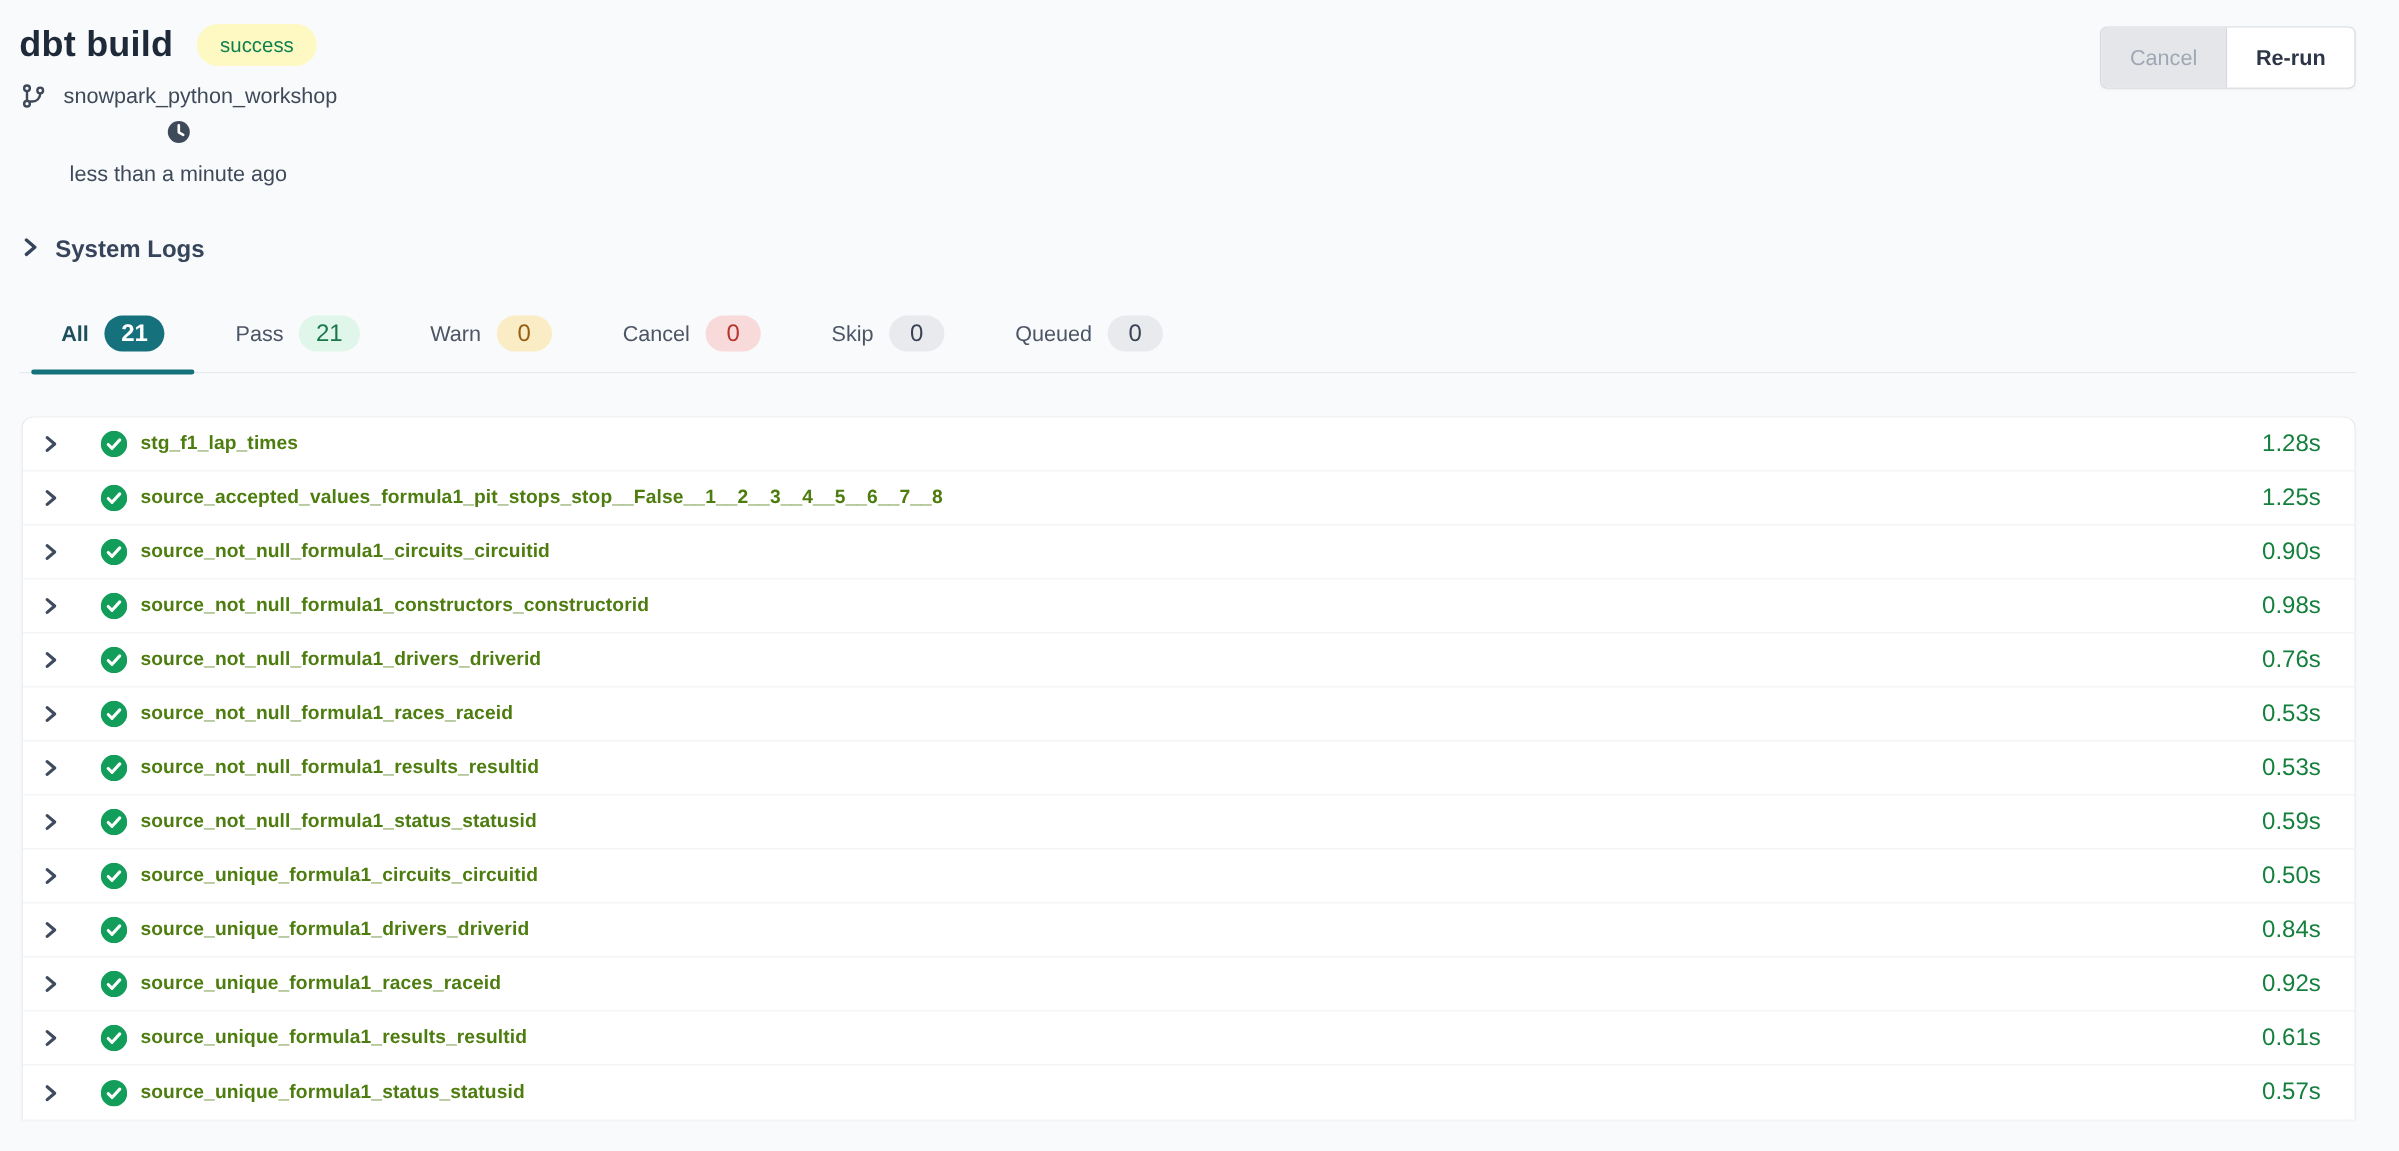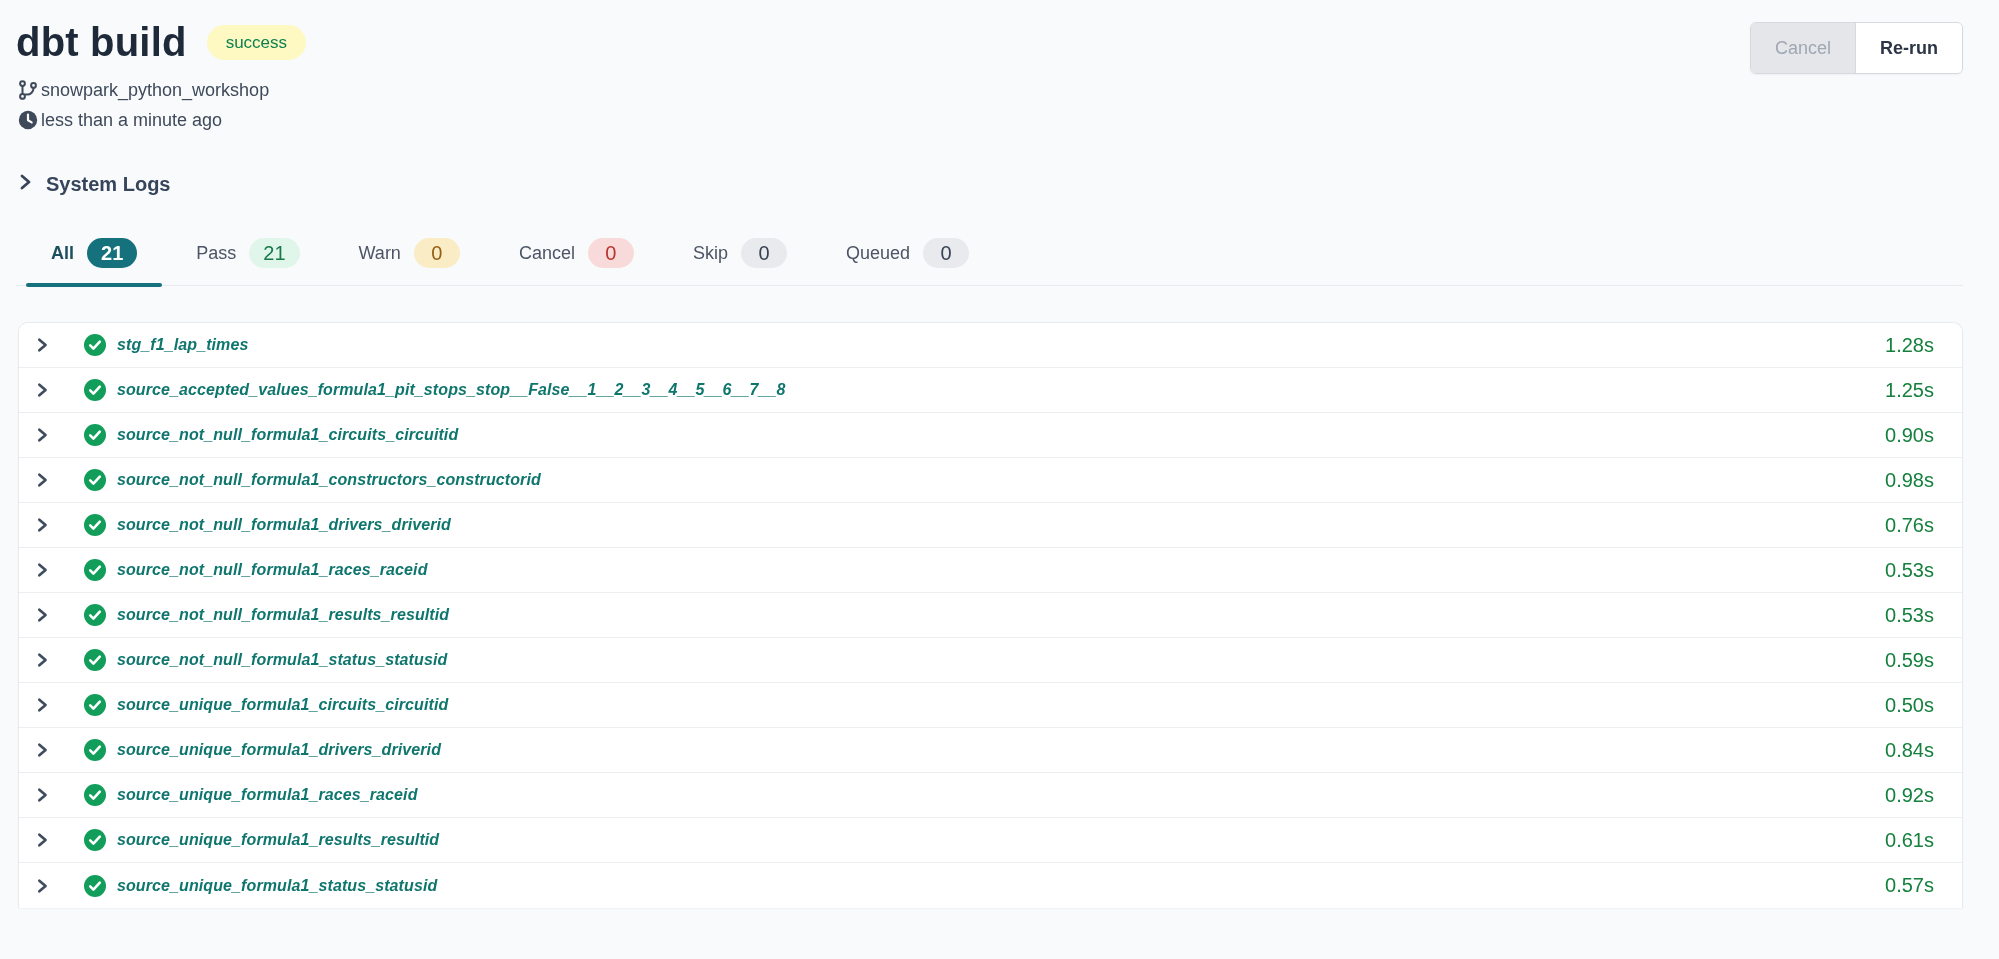--- a/index.html
+++ b/index.html
@@ -3,25 +3,25 @@
 <meta charset="utf-8">
 <style>
   * { margin:0; padding:0; box-sizing:border-box; }
   html,body { width:1999px; height:959px; overflow:hidden;
     background:#f9fafb; font-family:"Liberation Sans", sans-serif; color:#243048; }
   .page { padding:20px 36px 0 16px; }
 
   
   .header-row { display:flex; justify-content:space-between; align-items:flex-start; }
   .title-line { display:flex; align-items:center; gap:20px; }
-  .page-title { font-size:40px; font-weight:700; color:#1e2a3a; letter-spacing:.2px; }
+  .page-title { font-size:30px; font-weight:700; color:#1e2a3a; letter-spacing:.2px; }
   .status-badge { background:#fef9c3; color:#0e8050; font-size:17px; font-weight:400;
     padding:9px 19px; border-radius:20px; line-height:1; }
-  .meta-line { display:flex; align-items:center; gap:1px; margin-top:13px; }
-  .meta-line + .meta-line { margin-top:6px; }
+  .meta-line { display:flex; align-items:center; gap:13px; margin-top:13px; }
+  .meta-line + .meta-line { margin-top:6px;flex-direction:column; }
   .meta-text { font-size:18px; color:#3e4a5a; }
   .meta-icon { width:24px; height:24px; display:inline-flex; align-items:center; justify-content:center; }
 
   .btn-group { display:flex; border:1px solid #d6d9de; border-radius:6px; overflow:hidden;
     margin-top:2px; box-shadow:0 1px 2px rgba(20,30,50,.05); }
   .btn { height:50px; min-width:100px; font-size:18px; padding:0 24px; border:none;
     display:flex; align-items:center; justify-content:center; cursor:pointer;
     font-family:"Liberation Sans", sans-serif; }
   .btn-cancel { background:#e4e6e9; color:#a0a7b4; border-right:1px solid #d6d9de; }
   .btn-rerun { background:#ffffff; color:#2c3647; font-weight:600; }
@@ -49,21 +49,21 @@
   
   .results { margin-top:36px; margin-left:2px; background:#ffffff;
     border:1px solid #e8eaee; border-bottom:none; border-radius:10px 10px 0 0;
     box-shadow:0 1px 2px rgba(20,30,50,.04); overflow:hidden; }
   .row { display:flex; align-items:center; height:45px; padding:0 28px 0 14px;
     border-bottom:1px solid #eceef1; background:#ffffff; }
   .row:last-child { border-bottom:none; }
   .row-chevron { width:18px; height:20px; background:none; border:none; cursor:pointer;
     display:flex; align-items:center; justify-content:center; margin-right:33px; padding:0; }
   .check { width:22px; height:22px; margin-right:11px; display:flex; align-items:center; }
-  .row-name { font-size:16px; font-weight:700; color:#0f766e; letter-spacing:.1px;font-style:italic; }
+  .row-name { font-size:16px; font-weight:700; color:#4d7c0f; letter-spacing:.1px; }
   .row-duration { margin-left:auto; font-size:20px; color:#15803d; }
 </style>
 </head>
 <body>
 
 <div class="page">
 
   <div class="header-row">
     <div>
       <div class="title-line">

